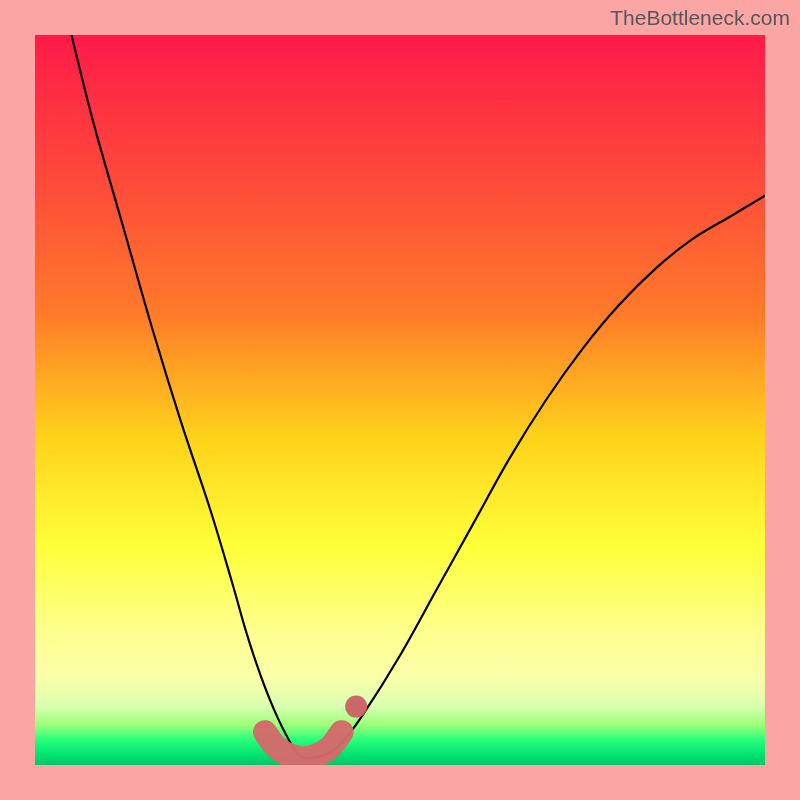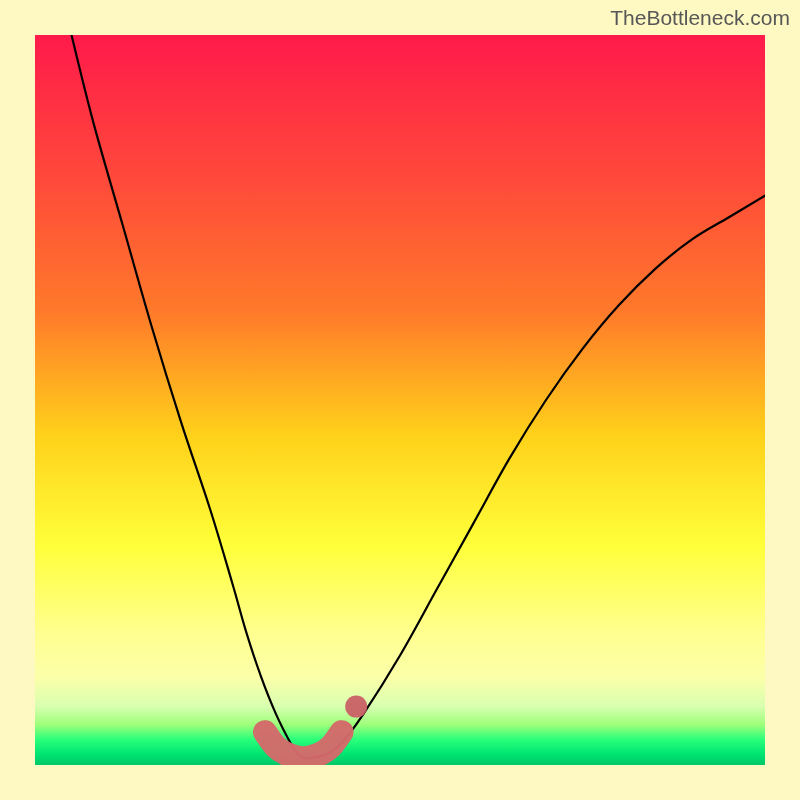--- a/index.html
+++ b/index.html
@@ -7,21 +7,21 @@
     padding: 0;
     width: 800px;
     height: 800px;
     background: #000;
     position: relative;
     font-family: Arial, sans-serif;
   }
   .outer {
     width: 800px;
     height: 800px;
-    background: #fef9c3;
+    background: #fca5a5;
     position: relative;
   }
   .watermark {
     position: absolute;
     top: 6px;
     right: 10px;
     color: #575757;
     font-size: 21px;
     font-weight: 500;
     z-index: 10;

